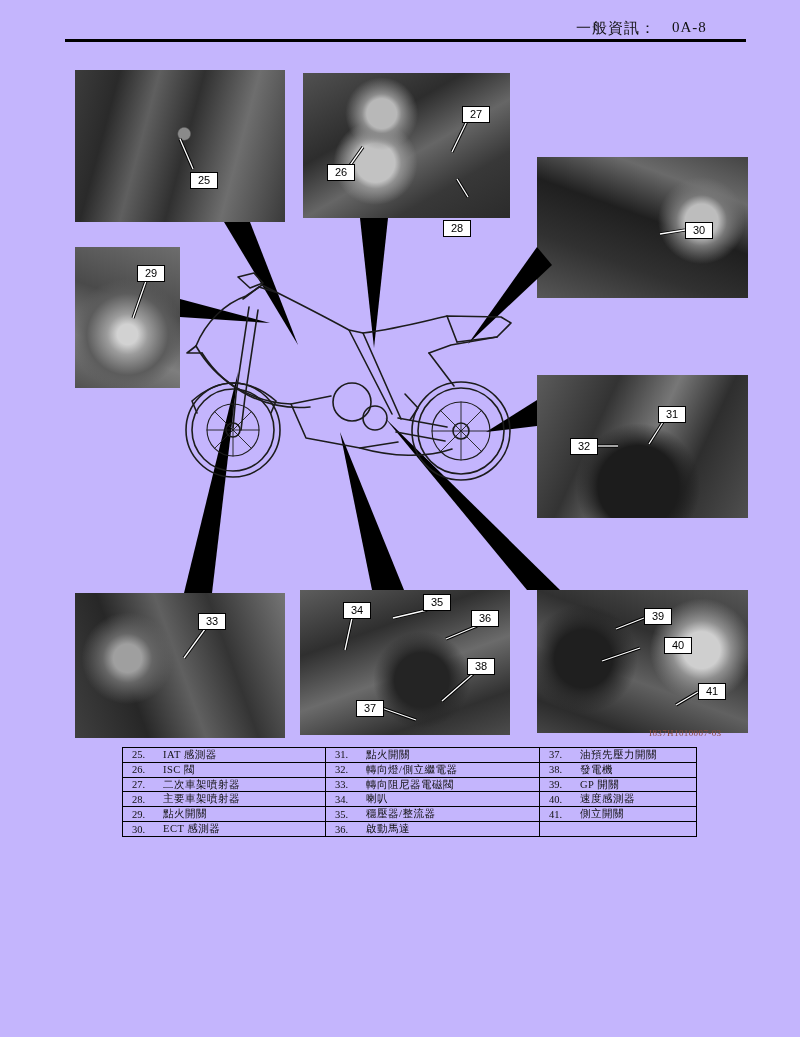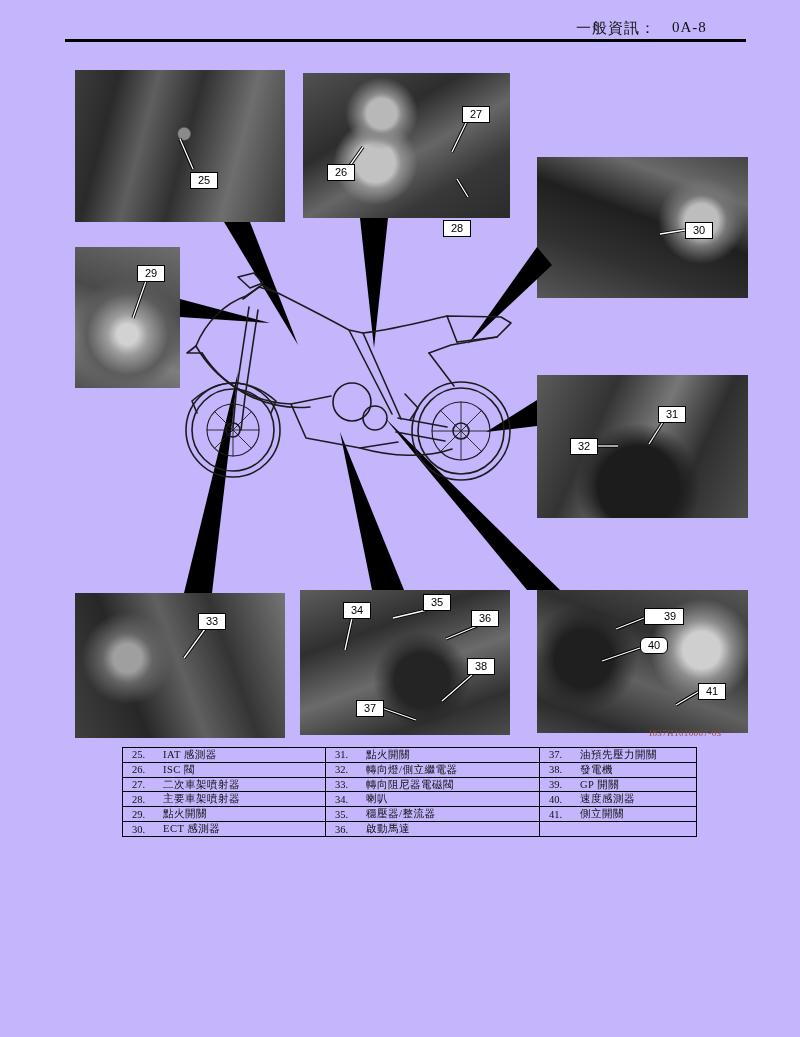--- a/index.html
+++ b/index.html
@@ -204,22 +204,22 @@
   <div class="callout" style="left:137px;top:265px;">29</div>
   <div class="callout" style="left:685px;top:222px;">30</div>
   <div class="callout" style="left:658px;top:406px;">31</div>
   <div class="callout" style="left:570px;top:438px;">32</div>
   <div class="callout" style="left:198px;top:613px;">33</div>
   <div class="callout" style="left:343px;top:602px;">34</div>
   <div class="callout" style="left:423px;top:594px;">35</div>
   <div class="callout" style="left:471px;top:610px;">36</div>
   <div class="callout" style="left:356px;top:700px;">37</div>
   <div class="callout" style="left:467px;top:658px;">38</div>
-  <div class="callout" style="left:644px;top:608px;padding-left:12px;">39</div>
-  <div class="callout" style="left:640px;top:637px;border-radius:6px;">40</div>
+  <div class="callout" style="left:644px;top:608px;">39</div>
+  <div class="callout" style="left:664px;top:637px;">40</div>
   <div class="callout" style="left:698px;top:683px;">41</div>
 
   <div class="figcode">I837H1010007-03</div>
 
   <div class="legend">
 
     <div class="cell">
         <span class="num">25.</span>
         <span class="lbl">IAT 感測器</span>
       </div>

